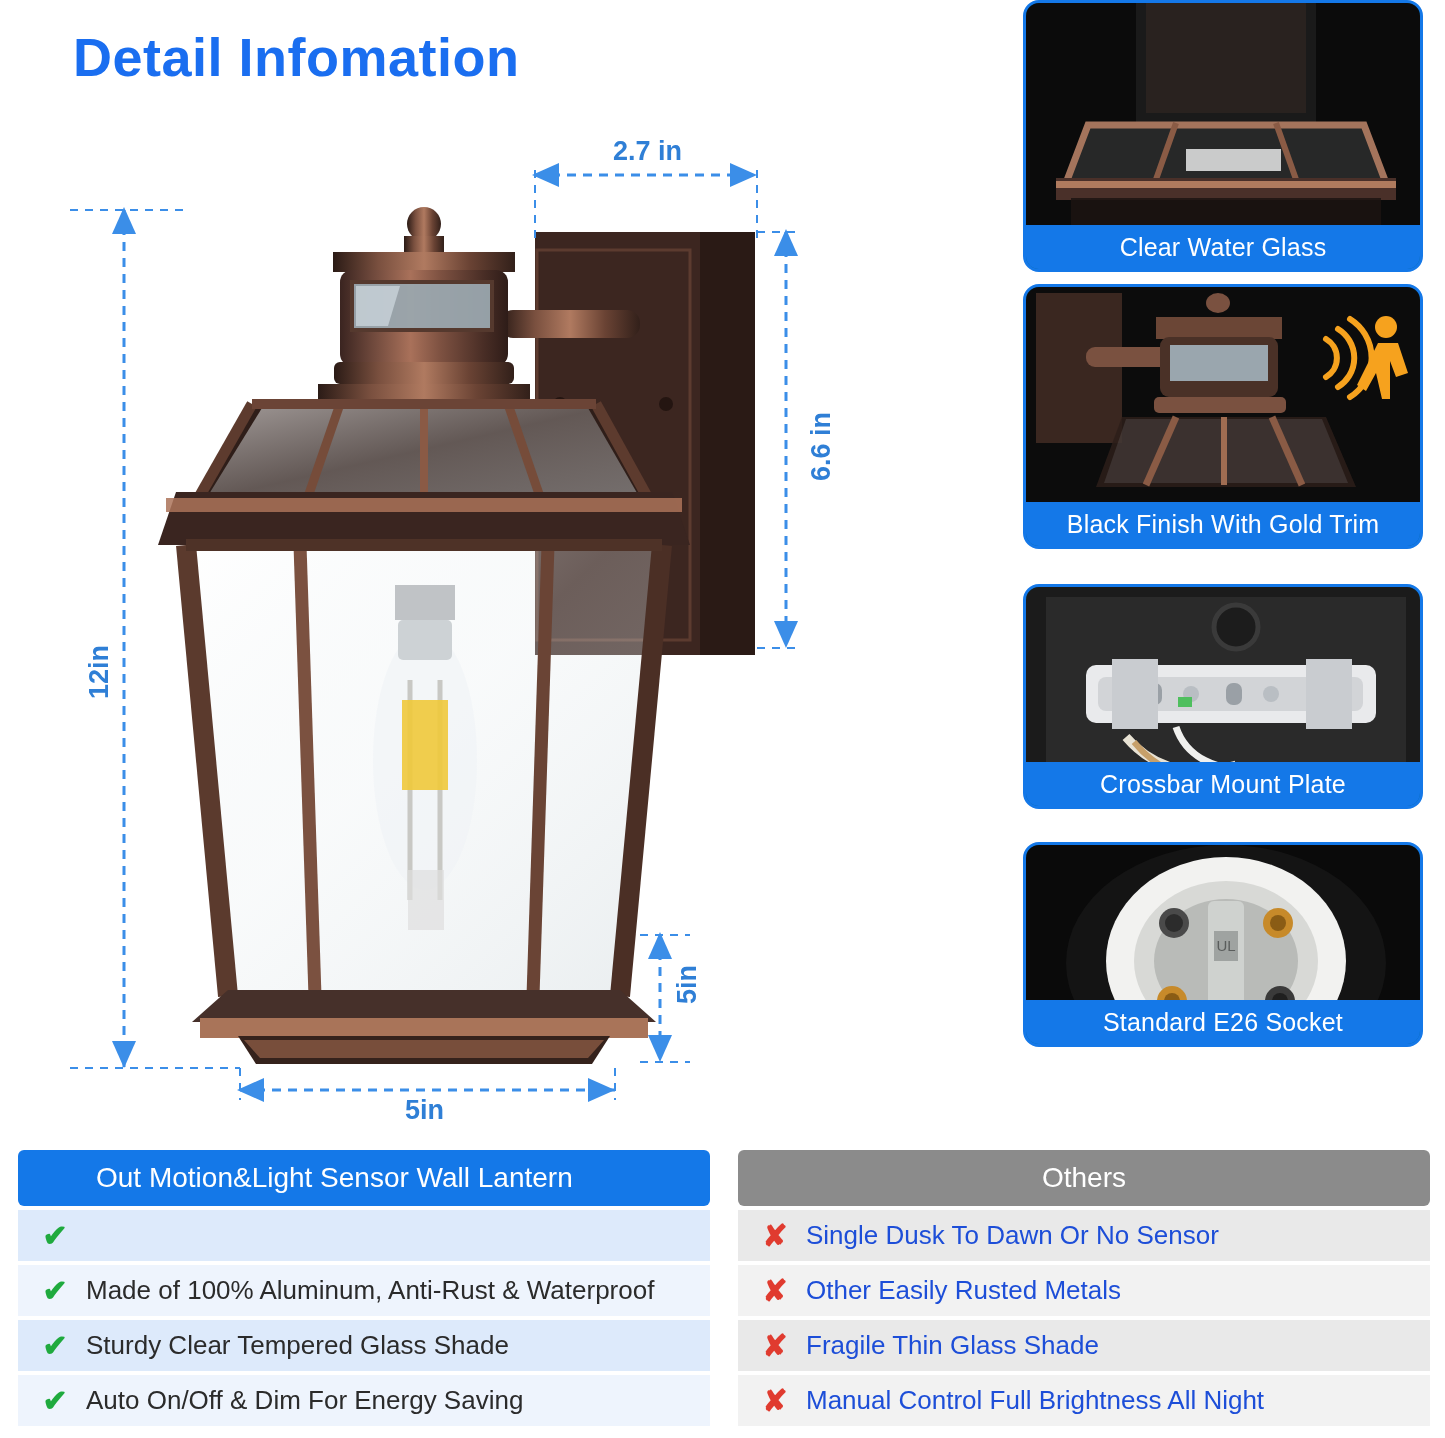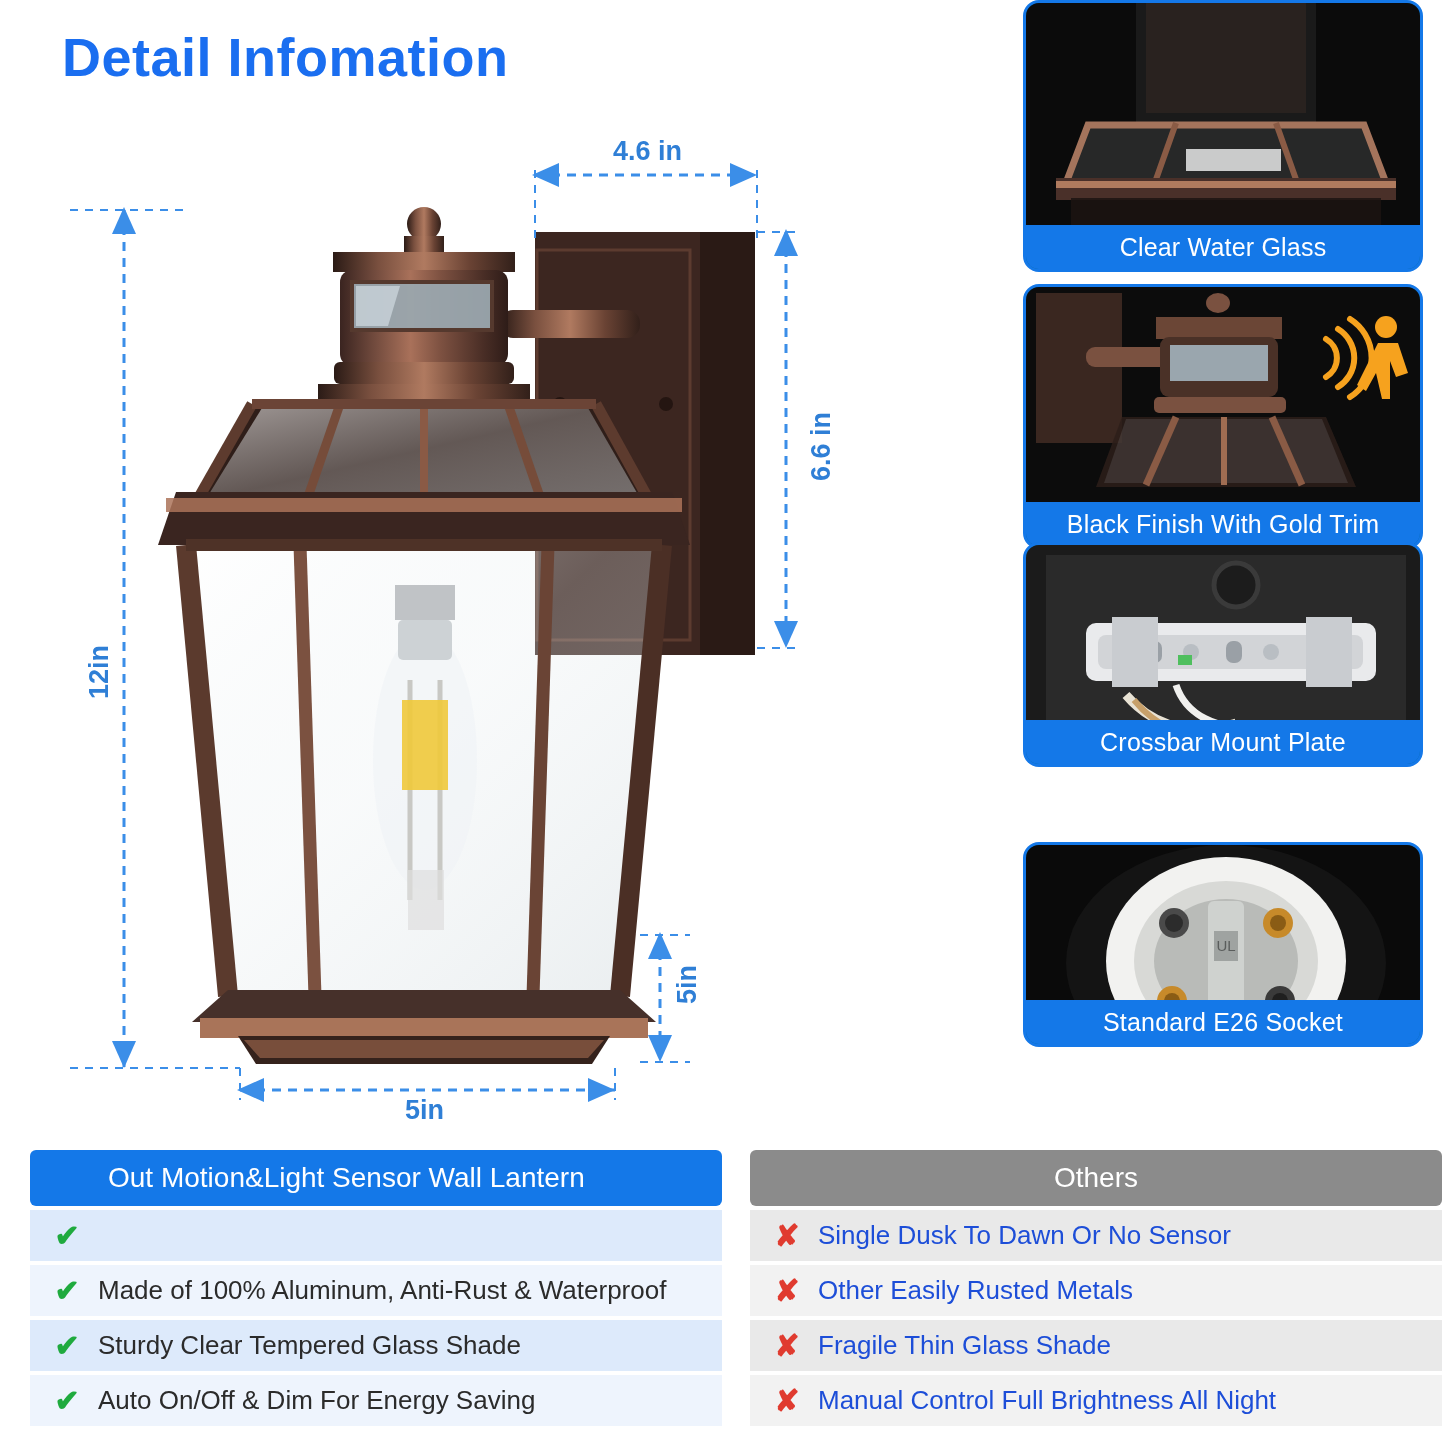--- a/index.html
+++ b/index.html
@@ -11,21 +11,21 @@
     width: 1445px;
     height: 1438px;
     font-family: "Liberation Sans", sans-serif;
     position: relative;
     overflow: hidden;
   }
 
   
   .title {
     position: absolute;
-    left: 62px;
+    left: 73px;
     top: 26px;
     font-size: 54px;
     font-weight: bold;
     color: #1a6ef0;
     letter-spacing: 0.5px;
   }
 
   
   .diagram {
     position: absolute;
@@ -91,21 +91,20 @@
     position: absolute;
     left: 18px;
     top: 1150px;
     width: 1412px;
     height: 280px;
   }
   .col {
     position: absolute;
     top: 0;
     width: 692px;
-    margin-left: 12px;
   }
   .col.left { left: 0; }
   .col.right { left: 720px; }
 
   .col-head {
     height: 56px;
     border-radius: 6px;
     color: #ffffff;
     font-size: 28px;
     display: flex;
@@ -262,21 +261,21 @@
 
     <line x1="660" y1="935" x2="660" y2="1062" stroke="#3b8ee8" stroke-width="3" stroke-dasharray="9 7" marker-start="url(#arrL)" marker-end="url(#arrR)"></line>
     <line x1="640" y1="935" x2="690" y2="935" stroke="#3b8ee8" stroke-width="2" stroke-dasharray="8 7"></line>
     <line x1="640" y1="1062" x2="690" y2="1062" stroke="#3b8ee8" stroke-width="2" stroke-dasharray="8 7"></line>
 
     <line x1="240" y1="1090" x2="615" y2="1090" stroke="#3b8ee8" stroke-width="3" stroke-dasharray="9 7" marker-start="url(#arrL)" marker-end="url(#arrR)"></line>
     <line x1="240" y1="1068" x2="240" y2="1100" stroke="#3b8ee8" stroke-width="2" stroke-dasharray="8 7"></line>
     <line x1="615" y1="1068" x2="615" y2="1100" stroke="#3b8ee8" stroke-width="2" stroke-dasharray="8 7"></line>
   </svg>
 
-  <div class="dimtext" style="left:613px; top:136px;">4.6 in</div>
+  <div class="dimtext" style="left:613px; top:136px;">2.7 in</div>
   <div class="dimtext vert" style="left:806px; top:412px;">6.6 in</div>
   <div class="dimtext vert" style="left:84px; top:645px;">12in</div>
   <div class="dimtext vert" style="left:672px; top:965px;">5in</div>
   <div class="dimtext" style="left:405px; top:1095px;">5in</div>
 </div>
 
 <div class="cards">
 
   <div class="card" style="top:0px; height:272px;">
     <div class="photo">
@@ -321,21 +320,21 @@
         </g>
         <g fill="#f6a21e">
           <circle cx="360" cy="40" r="11"></circle>
           <path d="M352,56 L372,56 L382,86 L370,90 L364,74 L364,112 L356,112 L350,86 L340,104 L331,98 L344,72 Z"></path>
         </g>
       </svg>
     </div>
     <div class="caption">Black Finish With Gold Trim</div>
   </div>
 
-  <div class="card" style="top:542px; height:225px;">
+  <div class="card" style="top:584px; height:225px;">
     <div class="photo">
       <svg width="400" height="225" viewBox="0 0 400 225">
         <rect width="400" height="225" fill="#1b1b1b"></rect>
         <rect x="20" y="10" width="360" height="205" fill="#2a2a2a"></rect>
         <circle cx="210" cy="40" r="22" fill="#1c1c1c" stroke="#3a3a3a" stroke-width="5"></circle>
         <rect x="60" y="78" width="290" height="58" rx="10" fill="#e9eaec"></rect>
         <rect x="72" y="90" width="265" height="34" rx="8" fill="#d2d4d7"></rect>
         <rect x="120" y="96" width="16" height="22" rx="7" fill="#9aa0a6"></rect>
         <rect x="200" y="96" width="16" height="22" rx="7" fill="#9aa0a6"></rect>
         <circle cx="165" cy="107" r="8" fill="#b9bec3"></circle>

